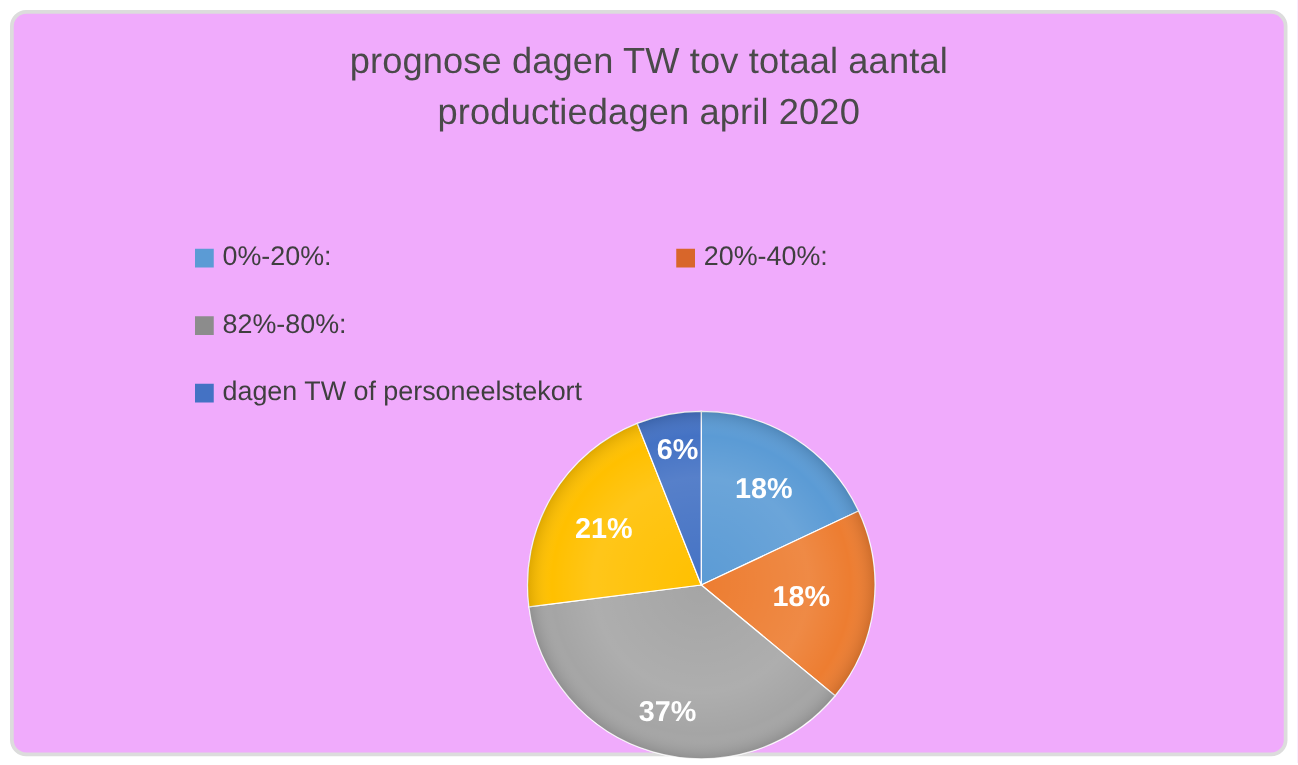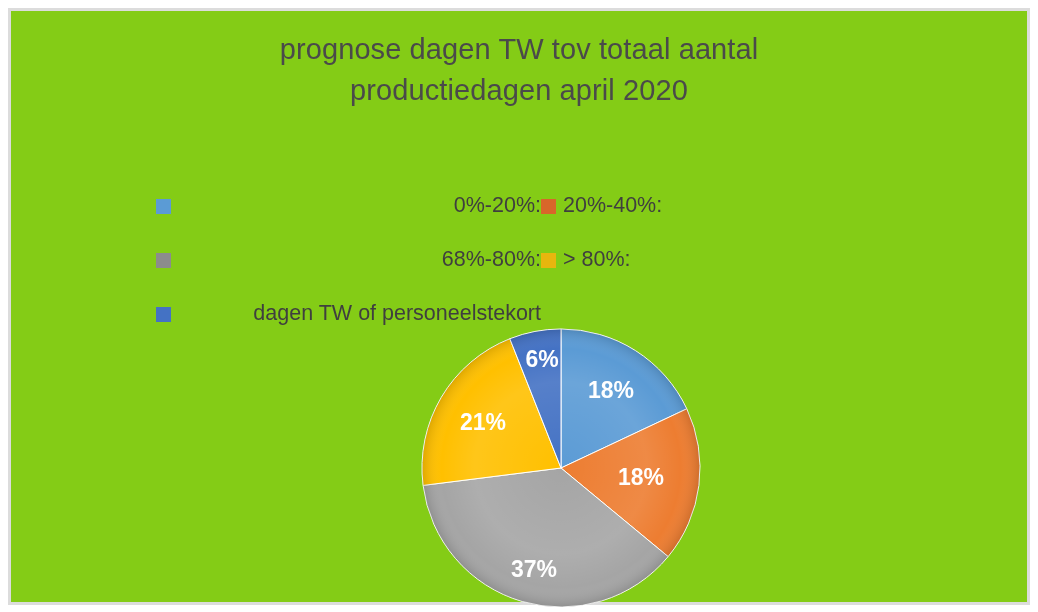--- a/index.html
+++ b/index.html
@@ -42,21 +42,21 @@
   .legend-row {
     display: flex;
     height: 54px;
     align-items: center;
   }
   .legend-item {
     display: flex;
     align-items: center;
     height: 100%;
   }
-  .legend-item.col1 { width: 385px; justify-content: space-between; }
+  .legend-item.col1 { width: 385px; }
   .legend-swatch {
     width: 15px; height: 15px;
     flex: 0 0 auto;
     margin-right: 7px;
     margin-top: 1px;
   }
   .legend-label {
     font-size: 21.5px;
     color: #3f3f3f;
     white-space: nowrap;
@@ -75,46 +75,42 @@
     font-size: 23px;
     font-weight: bold;
     fill: #ffffff;
     text-anchor: middle;
     dominant-baseline: central;
   }
 </style>
 </head>
 <body>
 
-<div id="chart-frame" style="border-color: rgb(220, 220, 220); background: #84cc16;">
+<div id="chart-frame" style="border-color: rgb(220, 220, 220); background: #f0abfc; border-radius: 13px;">
 
   <div id="chart-title">prognose dagen TW tov totaal aantal
 productiedagen april 2020</div>
 
   <div id="legend">
 
     <div class="legend-row">
       <div class="legend-item col1">
         <span class="legend-swatch" style="background:#5B9BD5"></span>
         <span class="legend-label">0%-20%:</span>
       </div>
       <div class="legend-item">
         <span class="legend-swatch" style="background:#D8662A"></span>
         <span class="legend-label">20%-40%:</span>
       </div>
     </div>
 
     <div class="legend-row">
       <div class="legend-item col1">
         <span class="legend-swatch" style="background:#8C8C8C"></span>
-        <span class="legend-label">68%-80%:</span>
-      </div>
-      <div class="legend-item">
-        <span class="legend-swatch" style="background:#E8B60E"></span>
-        <span class="legend-label">&gt; 80%:</span>
+        <span class="legend-label">82%-80%:</span>
       </div>
     </div>
 
     <div class="legend-row">
       <div class="legend-item col1">
         <span class="legend-swatch" style="background:#4472C4"></span>
         <span class="legend-label">dagen TW of personeelstekort</span>
       </div>
     </div>
 

